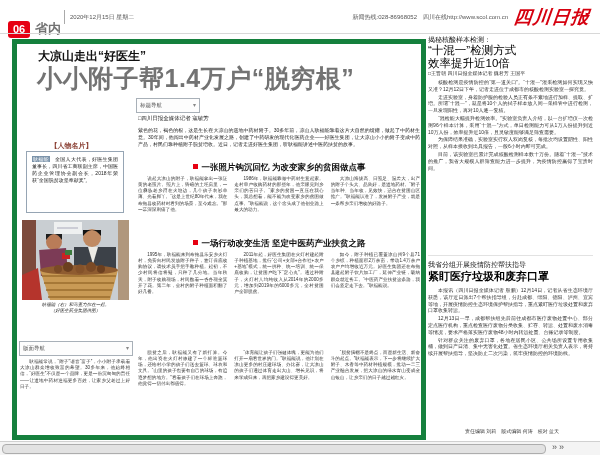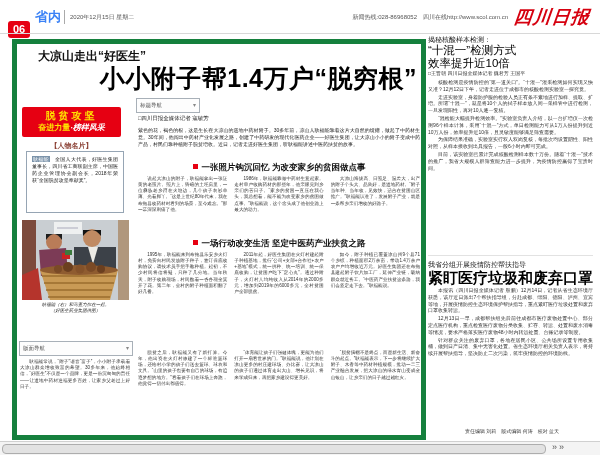--- a/index.html
+++ b/index.html
@@ -3,33 +3,33 @@
 <meta charset="utf-8">
 <style>
   html,body{margin:0;padding:0;background:#fff;}
   #page{position:relative;width:600px;height:455px;background:#fff;overflow:hidden;
         font-family:"Liberation Sans",sans-serif;color:#222;}
   .abs{position:absolute;}
 
   
   .page-badge{left:8px;top:9px;width:22px;height:17px;background:#e60012;color:#fff;
     border-radius:3px;font-size:11px;font-weight:bold;line-height:17px;text-align:center;margin-top:12px;}
-  .section-label{left:35px;top:8px;font-size:13px;font-weight:bold;color:#3b82f6;}
+  .section-label{left:35px;top:20px;font-size:13px;font-weight:bold;color:#737373;}
   .v-div{left:64px;top:10px;width:1px;height:14px;background:#aaa;}
   .date-text{left:70px;top:13px;font-size:6px;color:#555;}
   .contact-text{left:290px;top:13px;width:218px;font-size:6px;color:#555;text-align:right;}
   .masthead{left:514px;top:5px;font-size:18px;font-weight:bold;color:#d6000f;
     font-family:"DejaVu Serif",serif;font-style:italic;transform:skewX(-6deg);letter-spacing:1px;}
   .header-rule{left:0;top:33px;width:600px;height:1px;background:#d8d8d8;}
 
   
   .main-box{left:12px;top:39px;width:404px;height:391px;border:5px solid #15803d;}
   .kicker{left:21px;top:4px;font-size:12px;font-weight:bold;color:#111;}
-  .headline{left:20px;top:18px;width:380px;font-size:25px;font-weight:bold;color:#000000;
-    letter-spacing:.5px;white-space:nowrap;text-align:right;}
+  .headline{left:20px;top:18px;width:380px;font-size:25px;font-weight:bold;color:#737373;
+    letter-spacing:.5px;white-space:nowrap;}
   .select-box{height:13px;border:1px solid #a8b0b8;background:#fdfdfd;font-size:5.5px;
     color:#555;line-height:11px;padding:0 3px;display:flex;justify-content:space-between;align-items:center;}
   .select-top{left:119px;top:54px;width:56px;}
   .select-left{left:2px;top:297px;width:106px;}
   .sel-arrow{color:#888;font-size:6px;}
   .byline-main{left:121px;top:71px;font-size:5.5px;color:#222;}
   .intro{left:121px;top:83px;width:282px;font-size:5px;line-height:7px;text-align:justify;color:#222;}
   .sec-heading{left:121px;width:282px;text-align:center;font-size:8.5px;font-weight:bold;color:#111;}
   .sq{display:inline-block;width:5px;height:5px;background:#e60012;margin-right:4px;vertical-align:1px;}
   .body-row{left:121px;width:282px;display:flex;gap:7px;overflow:hidden;}
@@ -53,21 +53,21 @@
     text-align:justify;color:#333;overflow:hidden;text-indent:2em;}
 
   
   .r1-kicker{left:428px;top:35px;font-size:7px;color:#222;}
   .r1-headline{left:428px;top:44px;font-size:11.5px;font-weight:normal;line-height:12.5px;color:#000;}
   .r1-byline{left:428px;top:70px;font-size:5px;color:#333;}
   .r-body{left:428px;width:165px;font-size:5px;line-height:6.8px;text-align:justify;color:#333;overflow:hidden;}
   .r1-body{top:79px;height:173px;}
   .r-rule{left:428px;top:255px;width:165px;height:1px;background:#e2e2e2;}
   .r2-kicker{left:428px;top:260px;font-size:7px;color:#222;}
-  .r2-headline{left:428px;top:269px;font-size:15px;font-weight:bold;color:#000;text-align:center;}
+  .r2-headline{left:428px;top:269px;font-size:11px;font-weight:bold;color:#000;text-align:center;}
   .r2-body{top:287px;height:137px;}
   .para{text-indent:2em;margin:0 0 1px 0;}
   .credits{left:432px;top:428px;width:160px;font-size:5px;color:#333;text-align:center;}
 
   
   .scroll-track{left:0;top:441px;width:600px;height:14px;background:#f4f4f4;border-top:1px solid #d0d0d0;}
   .scroll-thumb{left:2px;top:444px;width:542px;height:8px;background:#e2e2e2;border:1px solid #adadad;border-radius:4px;}
   .scroll-arrows{left:552px;top:442px;font-size:9px;color:#555;letter-spacing:2px;}
 </style>
 </head>
@@ -111,24 +111,20 @@
       <div class="bcol">2011年起，好医生集团在火灯村建起附子种植基地，推行“公司+支部+合作社+农户+基地”模式，统一供种、统一培训、统一保底收购，让贫困户吃下“定心丸”。通过种附子，火灯村人均纯收入从2014年的2000多元，增加到2019年的6000多元，全村贫困户全部脱贫。</div>
       <div class="bcol">如今，附子种植已覆盖凉山州9个县71个乡镇，种植面积2万余亩，带动1.4万余户农户户均增收近万元。好医生集团还在布拖县建起附子饮片加工厂，延伸产业链，吸纳群众就近务工。“中医药产业扶贫这条路，我们会坚定走下去。”耿福能说。</div>
     </div>
 
     <div class="abs body-row" style="top:306px;height:80px">
       <div class="bcol">脱贫之后，耿福能又有了新打算。今年，他出资在火灯村修建了一个标准篮球场，还给村小学的孩子们送去篮球、球衣和文具。“山里的孩子也要有自己的球场，有追逐梦想的地方。”看着孩子们在球场上奔跑，他觉得一切付出都值得。</div>
       <div class="bcol">“体育能让孩子们强健体魄，更能为他们打开一扇看世界的门。”耿福能说，他计划在凉山更多的村庄建球场、办比赛，让大凉山的孩子们通过体育走出大山、增长见识，将来学成归来，再把家乡建设得更美好。</div>
       <div class="bcol">“脱贫摘帽不是终点，而是新生活、新奋斗的起点。”耿福能表示，下一步将继续扩大附子、木香等中药材种植规模，推动一二三产业融合发展，把大凉山的绿水青山变成金山银山，让乡亲们的日子越过越红火。</div>
     </div>
 
-    <div class="abs promo-badge">
-      <div class="promo-l1">脱贫攻坚</div>
-      <div class="promo-l2"><span class="y">奋进力量</span><span class="w">·榜样风采</span></div>
-    </div>
     <div class="abs profile-title">【人物名片】</div>
     <div class="abs profile-box">
       <span class="hl-name">耿福能</span><span>　全国人大代表，好医生集团董事长，四川省工商联副主席，中国医药企业管理协会副会长，2018年荣获“全国脱贫攻坚奉献奖”。</span>
     </div>
 
     <div class="abs photo">
       <svg width="107" height="80" viewBox="0 0 107 80">
         <rect x="0" y="0" width="107" height="80" fill="#c9ced2"></rect>
         <rect x="0" y="0" width="14" height="80" fill="#7c4a3c"></rect>
         <rect x="96" y="0" width="11" height="80" fill="#b0977d"></rect>

